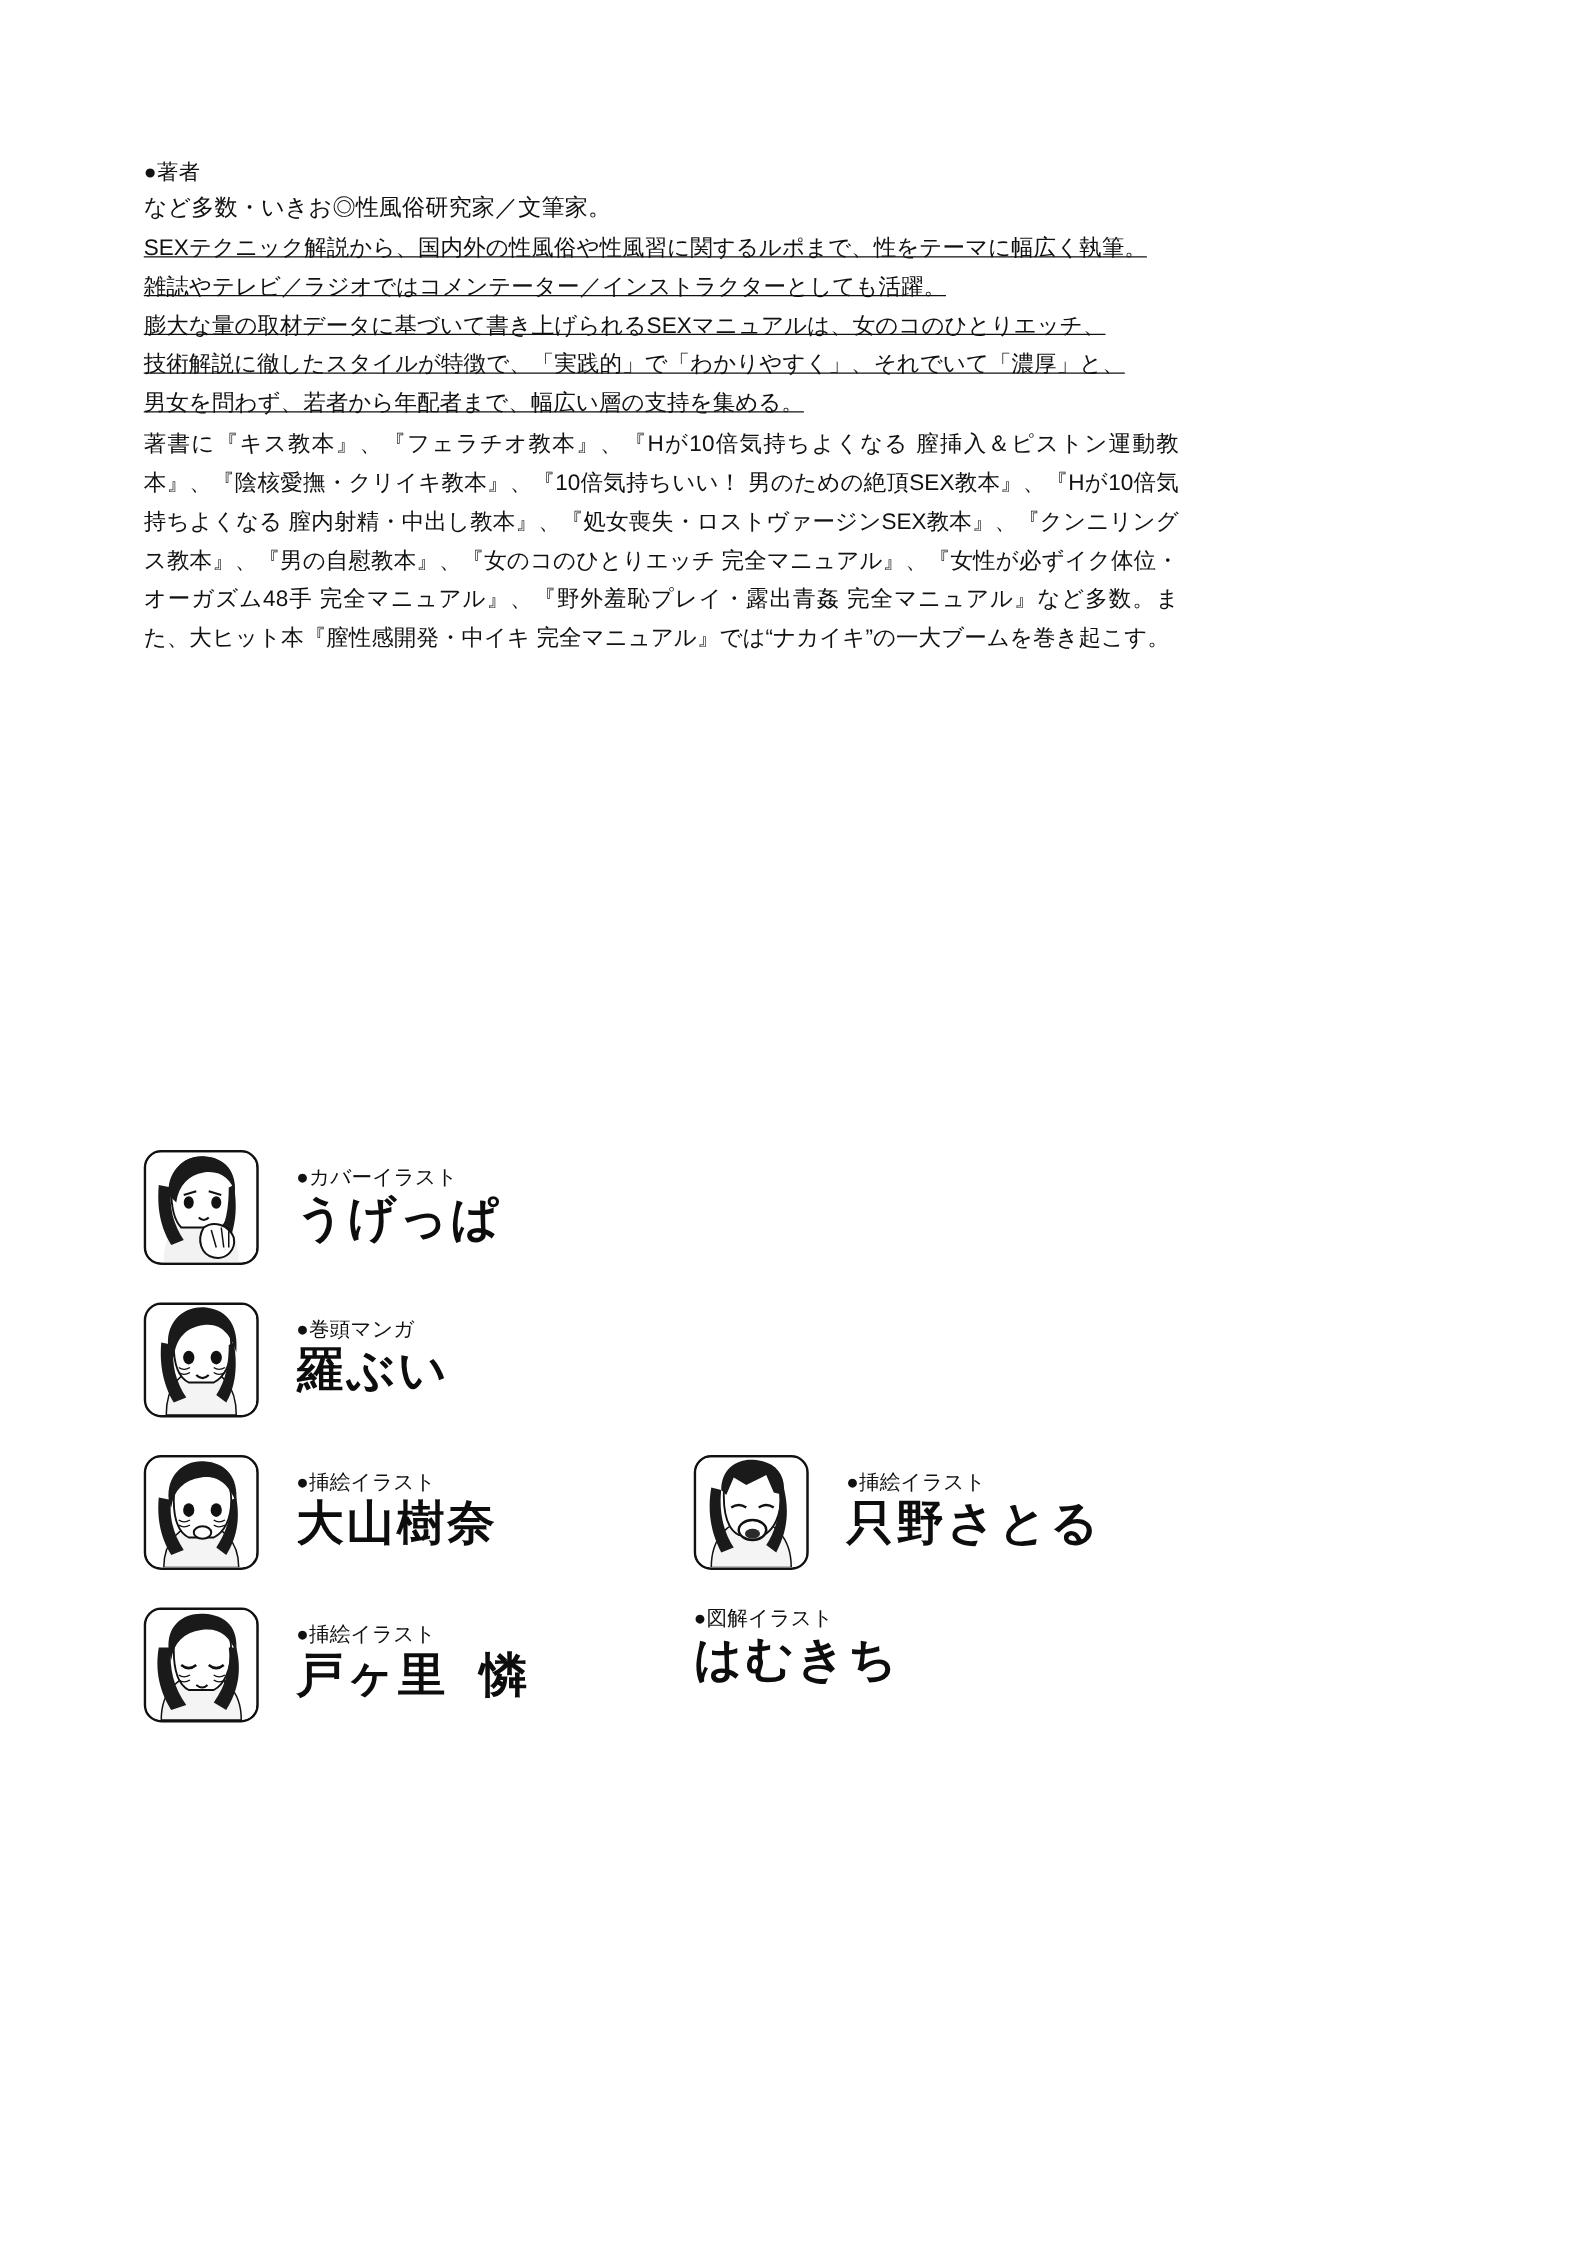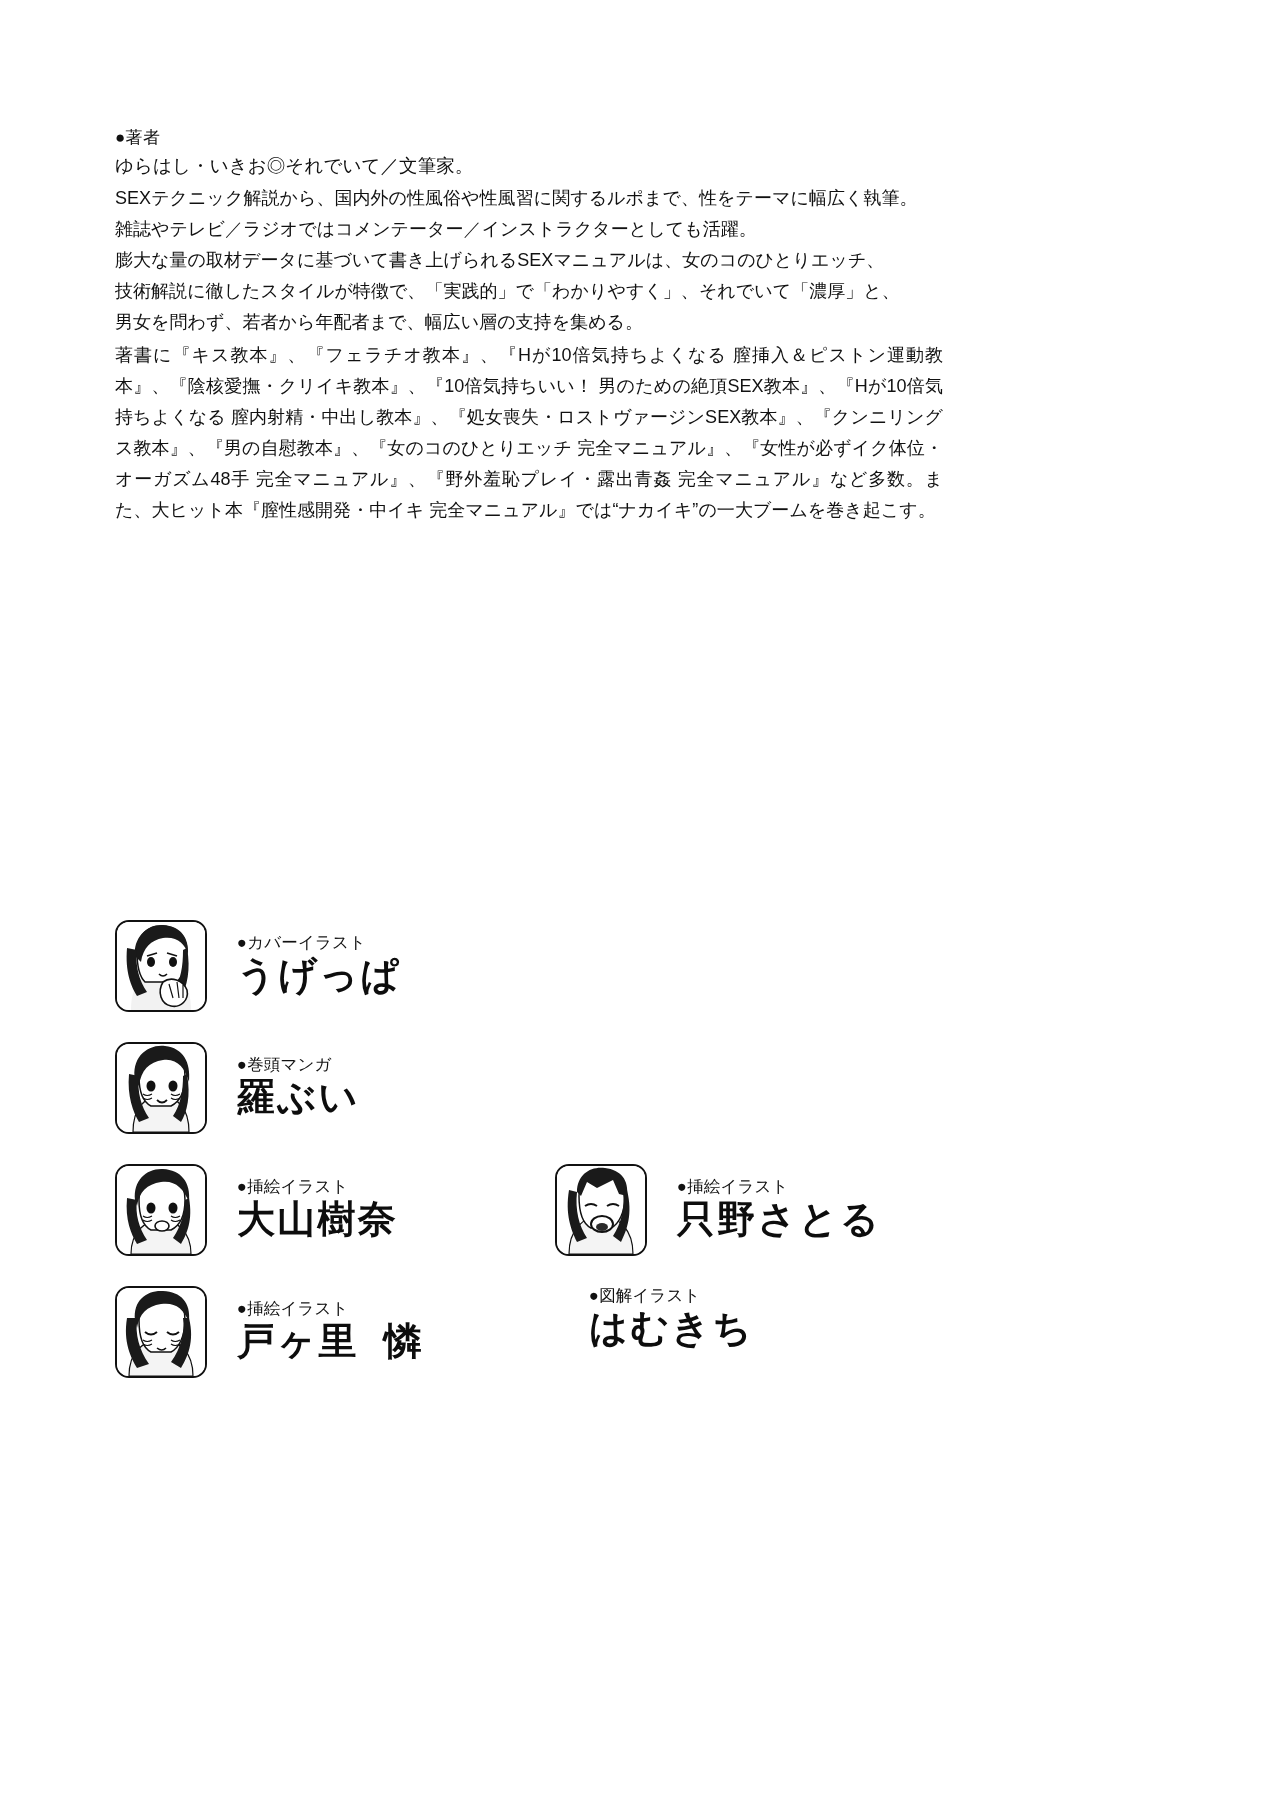--- a/index.html
+++ b/index.html
@@ -67,20 +67,21 @@
     margin-bottom: 2px;
   }
   .author-para {
     font-size: 18px;
     line-height: 1.72;
     letter-spacing: 0.002em;
     color: #111;
   }
   .author-para p {
     margin: 0;
+    text-decoration: underline;
   }
   .bib {
     font-size: 18px;
     line-height: 1.72;
     letter-spacing: 0.002em;
     color: #111;
     width: 828px;
     text-align: justify;
     margin-top: 2px;
   }
@@ -140,21 +141,21 @@
 </style>
 </head>
 <body>
 
 <div class="page">
 
   <div class="author-block">
     <div class="section-label">●著者</div>
 
 
-    <div class="author-sub">ゆらはし・いきお◎それでいて／文筆家。</div>
+    <div class="author-sub">など多数・いきお◎性風俗研究家／文筆家。</div>
 
     <div class="author-para">
       <p>SEXテクニック解説から、国内外の性風俗や性風習に関するルポまで、性をテーマに幅広く執筆。</p>
       <p>雑誌やテレビ／ラジオではコメンテーター／インストラクターとしても活躍。</p>
       <p>膨大な量の取材データに基づいて書き上げられるSEXマニュアルは、女のコのひとりエッチ、</p>
       <p>技術解説に徹したスタイルが特徴で、「実践的」で「わかりやすく」、それでいて「濃厚」と、</p>
       <p>男女を問わず、若者から年配者まで、幅広い層の支持を集める。</p>
     </div>
 
     <div class="bib">著書に『キス教本』、『フェラチオ教本』、『Hが10倍気持ちよくなる 膣挿入＆ピストン運動教本』、『陰核愛撫・クリイキ教本』、『10倍気持ちいい！ 男のための絶頂SEX教本』、『Hが10倍気持ちよくなる 膣内射精・中出し教本』、『処女喪失・ロストヴァージンSEX教本』、『クンニリングス教本』、『男の自慰教本』、『女のコのひとりエッチ 完全マニュアル』、『女性が必ずイク体位・オーガズム48手 完全マニュアル』、『野外羞恥プレイ・露出青姦 完全マニュアル』など多数。また、大ヒット本『膣性感開発・中イキ 完全マニュアル』では“ナカイキ”の一大ブームを巻き起こす。</div>
@@ -273,21 +274,21 @@
             <path d="M54 52 q4 3 9 0 M54 56 q4 3 9 0" stroke="#111" stroke-width="1.1" fill="none"></path>
             <path d="M40 60 q5 4 9 0" stroke="#111" stroke-width="1.6" fill="none"></path>
           </svg>
         </div>
         <div class="credit-text">
           <div class="credit-role">●挿絵イラスト</div>
           <div class="credit-name">戸ヶ里 憐</div>
         </div>
       </div>
 
-      <div class="credit-entry col2" style="left:440px;margin-left:34px;">
+      <div class="credit-entry col2" style="left:440px;">
         <div class="credit-text">
           <div class="credit-role">●図解イラスト</div>
           <div class="credit-name">はむきち</div>
         </div>
       </div>
     </div>
 
   </div>
 </div>
 

